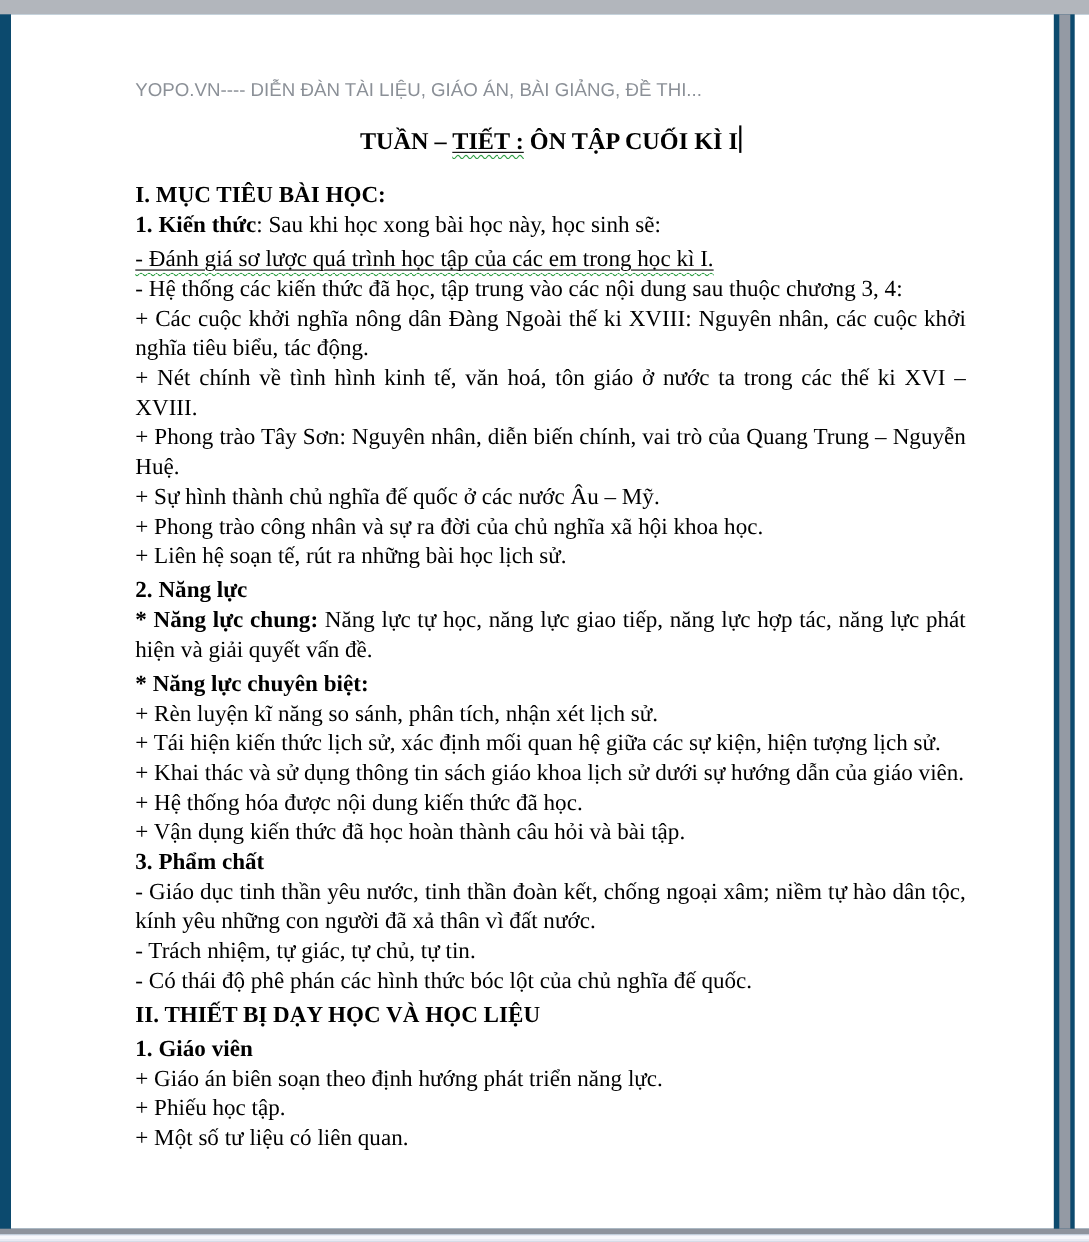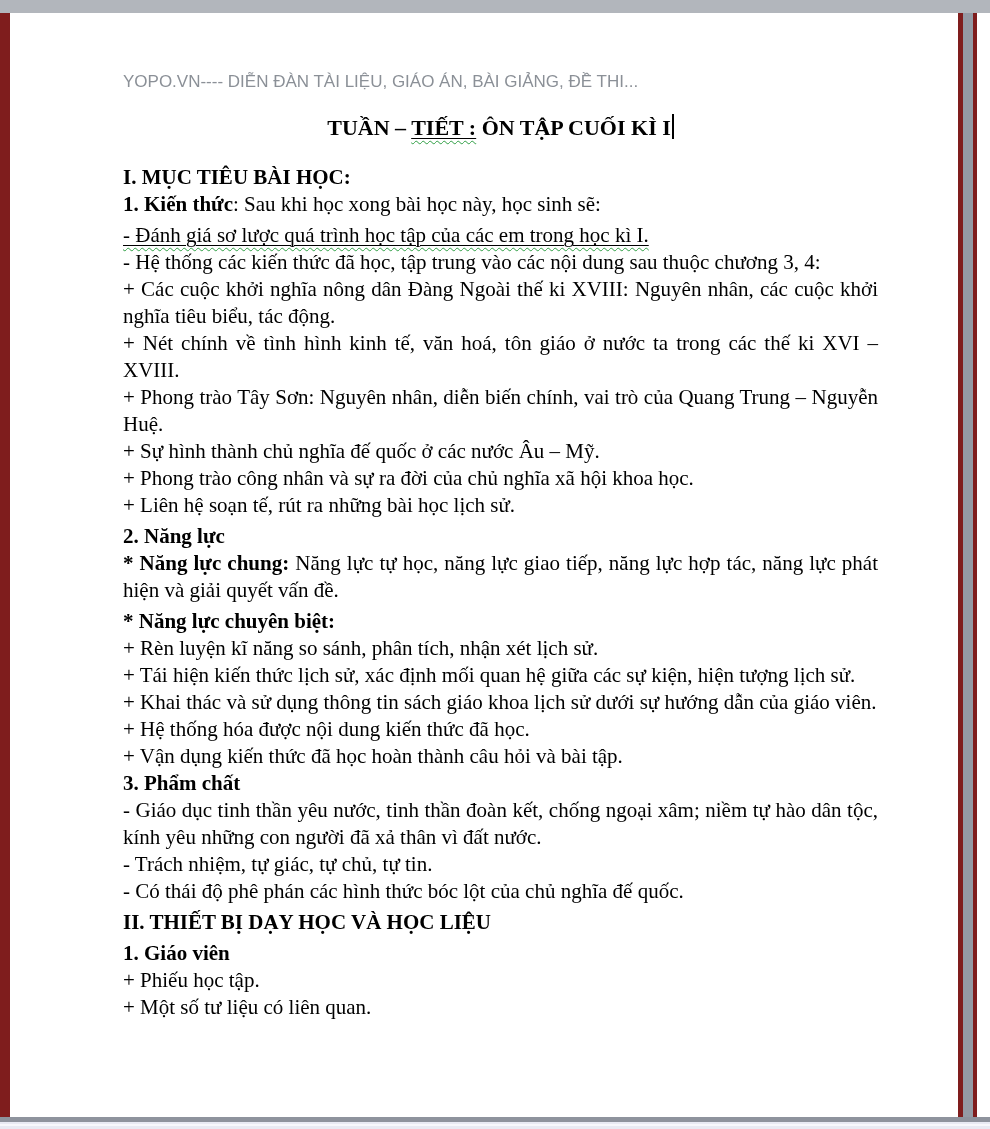--- a/index.html
+++ b/index.html
@@ -1,18 +1,18 @@
 <!DOCTYPE html>
 <html><head>
 <meta charset="utf-8">
 <style>
   html,body{margin:0;padding:0;}
   .window{
     position:relative; width:990px; height:1129px; overflow:hidden;
-    background:#7f1d1d;
+    background:#0c4a6e;
     font-family:"Liberation Serif", serif;
   }
   .page{
     position:absolute; left:10px; top:13px; width:948px; height:1104px;
     background:#ffffff; overflow:hidden;
   }
   .right-sliver{
     position:absolute; left:977px; top:13px; width:13px; height:1104px;
     background:#ffffff;
   }
@@ -95,20 +95,21 @@
           <p class="para"><span>+ Tái hiện kiến thức lịch sử, xác định mối quan hệ giữa các sự kiện, hiện tượng lịch sử.</span></p>
           <p class="para"><span>+ Khai thác và sử dụng thông tin sách giáo khoa lịch sử dưới sự hướng dẫn của giáo viên.</span></p>
           <p class="para"><span>+ Hệ thống hóa được nội dung kiến thức đã học.</span></p>
           <p class="para"><span>+ Vận dụng kiến thức đã học hoàn thành câu hỏi và bài tập.</span></p>
           <p class="para"><span class="b i">3. Phẩm chất</span></p>
           <p class="para"><span>- Giáo dục tinh thần yêu nước, tinh thần đoàn kết, chống ngoại xâm; niềm tự hào dân tộc, kính yêu những con người đã xả thân vì đất nước.</span></p>
           <p class="para"><span>- Trách nhiệm, tự giác, tự chủ, tự tin.</span></p>
           <p class="para"><span>- Có thái độ phê phán các hình thức bóc lột của chủ nghĩa đế quốc.</span></p>
           <p class="para space-before"><span class="b">II. THIẾT BỊ DẠY HỌC VÀ HỌC LIỆU</span></p>
           <p class="para space-before"><span class="b">1. Giáo viên</span></p>
+          <p class="para"><span>+ Giáo án biên soạn theo định hướng phát triển năng lực.</span></p>
           <p class="para"><span>+ Phiếu học tập.</span></p>
           <p class="para"><span>+ Một số tư liệu có liên quan.</span></p>
         </div>
     </div>
   </div>
 
   <div class="status-bar"></div>
   <div class="status-strip"></div>
 </div>
 

